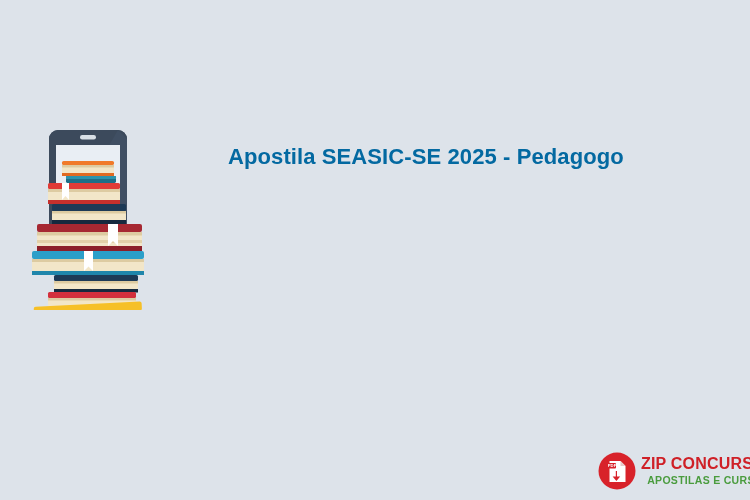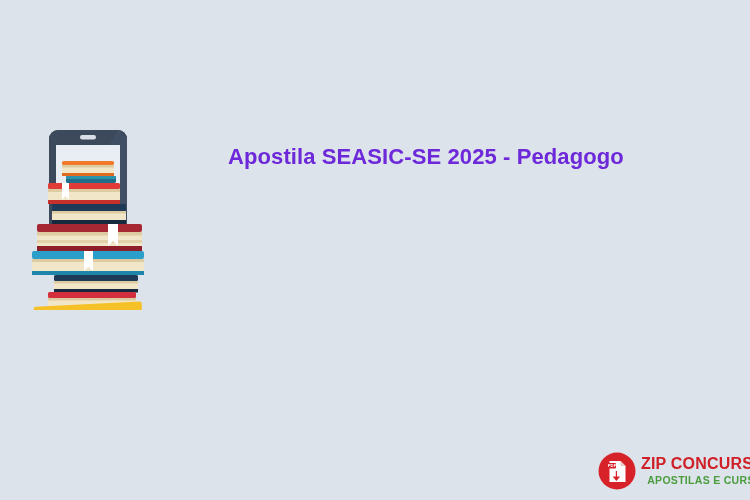--- a/index.html
+++ b/index.html
@@ -39,21 +39,21 @@
     top: 142px;
     width: 430px;
     height: 30px;
     display: flex;
     align-items: center;
   }
   .page-title {
     font-family: "Liberation Sans", sans-serif;
     font-size: 22px;
     font-weight: bold;
-    color: #6d28d9;
+    color: #0369a1;
     letter-spacing: 0.1px;
     white-space: nowrap;
     line-height: 30px;
   }
 
   
   .logo {
     position: absolute;
     left: 598px;
     top: 450px;

